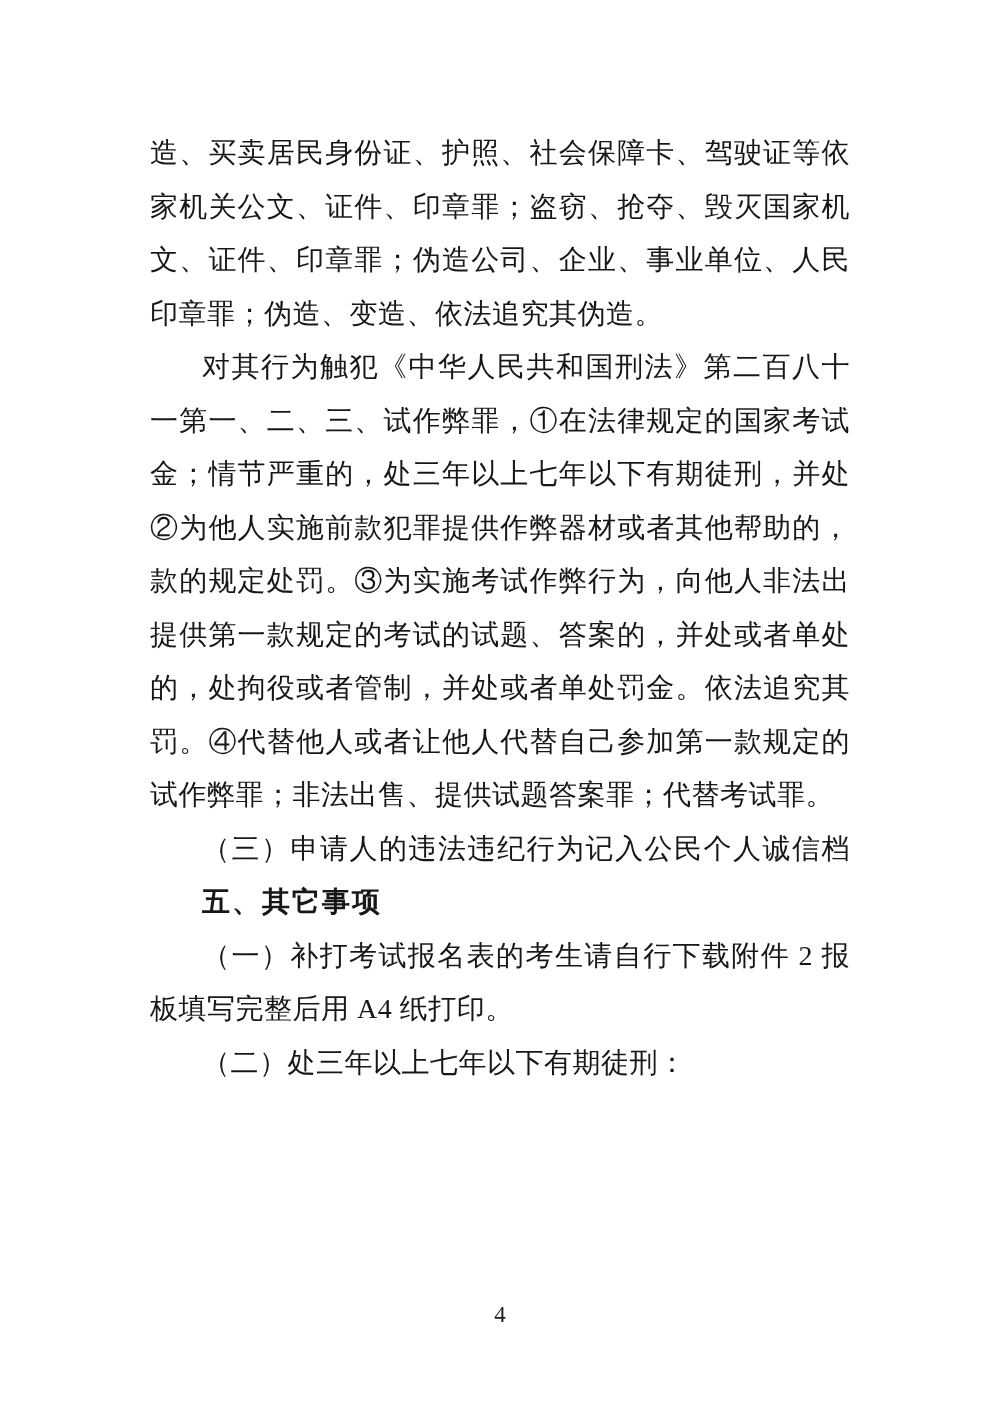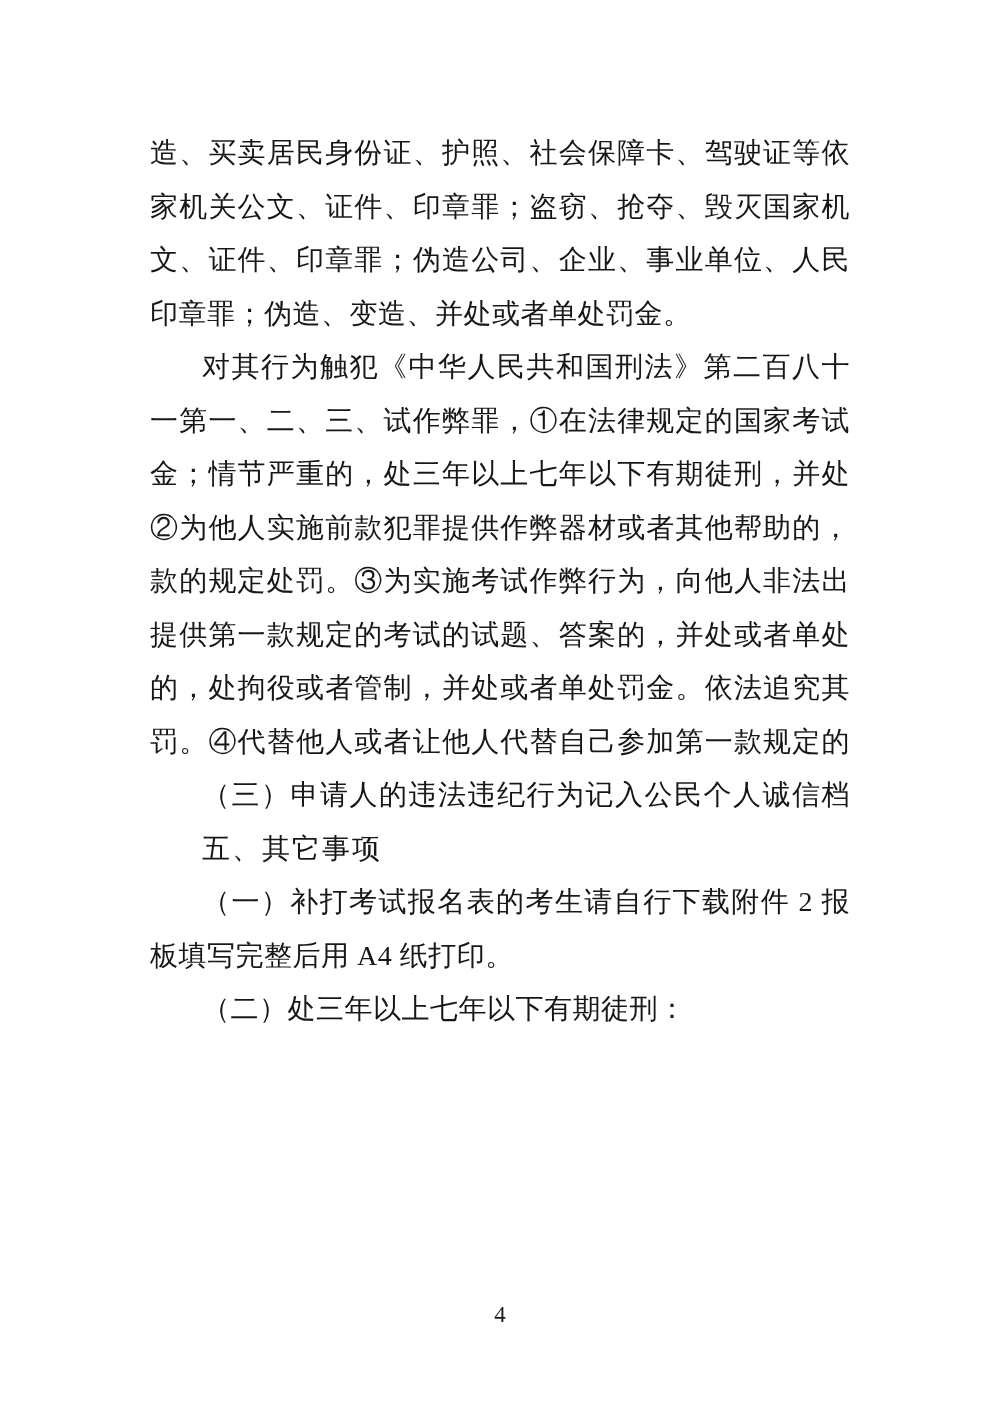--- a/index.html
+++ b/index.html
@@ -25,21 +25,21 @@
     letter-spacing: 0.5px;
     overflow: hidden;
     text-align: left;
   }
   .j {
     text-align: justify;
     text-align-last: justify;
   }
   .indent { padding-left: 52px; }
   .heading {
-    font-weight: normal;
+    font-weight: bold;
     font-family: "Liberation Sans", "DejaVu Sans", sans-serif;
     letter-spacing: 2px;
   }
   .page-num {
     position: absolute;
     left: 0;
     top: 1302px;
     width: 100%;
     text-align: center;
     font-size: 23px;
@@ -47,29 +47,30 @@
   }
 </style>
 </head>
 <body>
 
 <div class="page">
   <div class="text-block">
     <div class="line j">造、买卖居民身份证、护照、社会保障卡、驾驶证等依法可</div>
     <div class="line j">家机关公文、证件、印章罪；盗窃、抢夺、毁灭国家机关公</div>
     <div class="line j">文、证件、印章罪；伪造公司、企业、事业单位、人民团体</div>
-    <div class="line">印章罪；伪造、变造、并处或者单处罚金。</div>
+    <div class="line">印章罪；伪造、变造、依法追究其伪造。</div>
     <div class="line j indent">对其行为触犯《中华人民共和国刑法》第二百八十四条之</div>
     <div class="line j">一第一、二、三、试作弊罪，①在法律规定的国家考试中，</div>
     <div class="line j">金；情节严重的，处三年以上七年以下有期徒刑，并处罚金。</div>
     <div class="line j">②为他人实施前款犯罪提供作弊器材或者其他帮助的，依照前</div>
     <div class="line j">款的规定处罚。③为实施考试作弊行为，向他人非法出售或者</div>
     <div class="line j">提供第一款规定的考试的试题、答案的，并处或者单处罚金</div>
     <div class="line j">的，处拘役或者管制，并处或者单处罚金。依法追究其组织考</div>
     <div class="line j">罚。④代替他人或者让他人代替自己参加第一款规定的考试</div>
+    <div class="line">试作弊罪；非法出售、提供试题答案罪；代替考试罪。</div>
     <div class="line j indent">（三）申请人的违法违纪行为记入公民个人诚信档案，</div>
     <div class="line indent heading">五、其它事项</div>
     <div class="line j indent">（一）补打考试报名表的考生请自行下载附件 2 报名表模</div>
     <div class="line">板填写完整后用 A4 纸打印。</div>
     <div class="line indent">（二）处三年以上七年以下有期徒刑：</div>
   </div>
   <div class="page-num">4</div>
 </div>
 
 </body></html>

